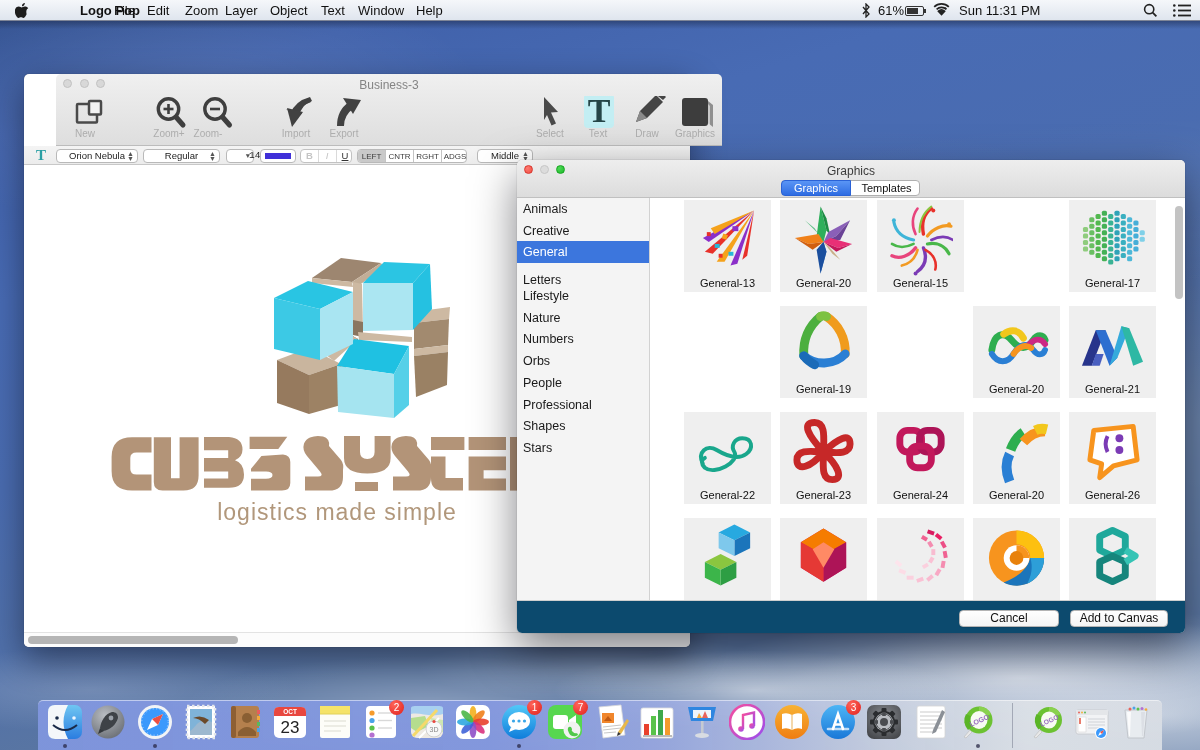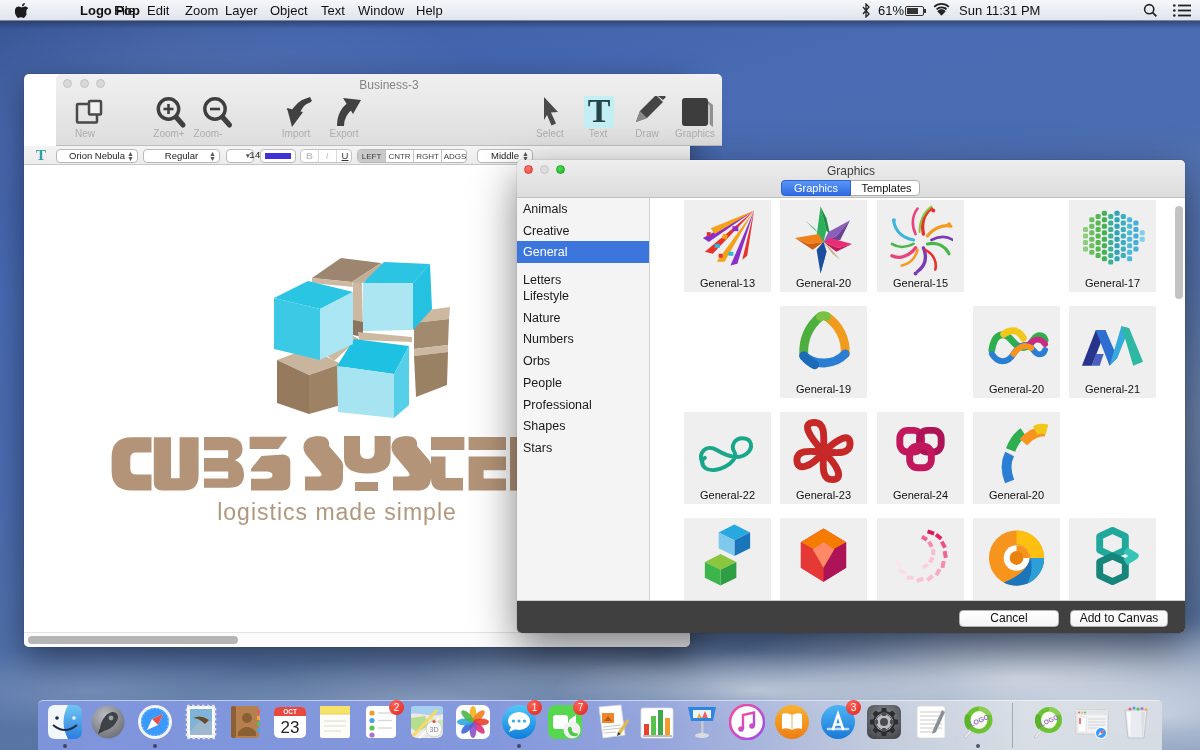--- a/index.html
+++ b/index.html
@@ -62,21 +62,21 @@
 }
 #dlghead {
   position:absolute; left:0; top:0; width:668px; height:38px;
   border-radius:5px 5px 0 0;
   background:linear-gradient(180deg,#eeeeee,#dcdcdc);
   border-bottom:1px solid #c0c0c0;
 }
 #dlgfoot {
   position:absolute; left:0; top:440px; width:668px; height:33px;
   border-radius:0 0 5px 5px;
-  background:#404040;
+  background:#0c4a6e;
   border-top:1px solid #cfcfcf;
 }
 .dbtn {
   position:absolute; height:17px; background:linear-gradient(180deg,#ffffff,#f4f4f4); border:1px solid #b4b4b4; border-radius:4px;
   font-size:12px; color:#111; text-align:center; line-height:15px;
   box-shadow:0 1px 1px rgba(0,0,0,0.08);
 }
 #dlglist {
   position:absolute; left:0; top:38px; width:133px; height:402px;
   background:#f4f4f4; border-right:1px solid #d2d2d2; overflow:hidden;padding-left:20px;
@@ -535,20 +535,31 @@
           <svg class="cimg" viewBox="0 0 66 72">
       <g fill="none">
         <path d="M26,66 C22,56 22,46 26,38" stroke="#2a7fd4" stroke-width="10"></path>
         <path d="M27,34 C30,26 34,20 40,16" stroke="#2eae4f" stroke-width="10"></path>
         <path d="M36,22 C42,15 50,11 58,11" stroke="#f7941e" stroke-width="10" transform="translate(4,4)"></path>
         <path d="M52,10 C56,8 60,8 64,9" stroke="#f2c71c" stroke-width="10" transform="translate(0,4)"></path>
       </g>
           </svg>
       <div class="clabel">General-20</div>
         </div>
+    <div class="cell" style="left:402px; top:214px;">
+          <svg class="cimg" viewBox="0 0 66 72">
+      <g>
+        <path d="M14,14 L54,10 L58,44 L34,50 L20,62 L22,48 L10,44 Z" fill="#fff" stroke="#f7941e" stroke-width="5" stroke-linejoin="round"></path>
+        <circle cx="40" cy="22" r="4" fill="#7b3bb5"></circle>
+              <circle cx="40" cy="34" r="4" fill="#7b3bb5"></circle>
+        <path d="M28,20 Q24,28 28,36" stroke="#7b3bb5" stroke-width="4" fill="none"></path>
+      </g>
+          </svg>
+      <div class="clabel">General-26</div>
+        </div>
 
     <div class="cell" style="left:17px; top:320px;">
           <svg class="cimg" viewBox="0 0 66 72">
       <g>
         <polygon points="40,2 56,10 40,18 24,10" fill="#27a9e0"></polygon>
               <polygon points="56,10 56,26 40,34 40,18" fill="#1b75bb"></polygon>
               <polygon points="24,10 40,18 40,34 24,26" fill="#7ec8ec"></polygon>
         <polygon points="26,32 42,40 26,48 10,40" fill="#8bc63f"></polygon>
               <polygon points="42,40 42,56 26,64 26,48" fill="#2e9e44"></polygon>
               <polygon points="10,40 26,48 26,64 10,56" fill="#3cb54a"></polygon>

